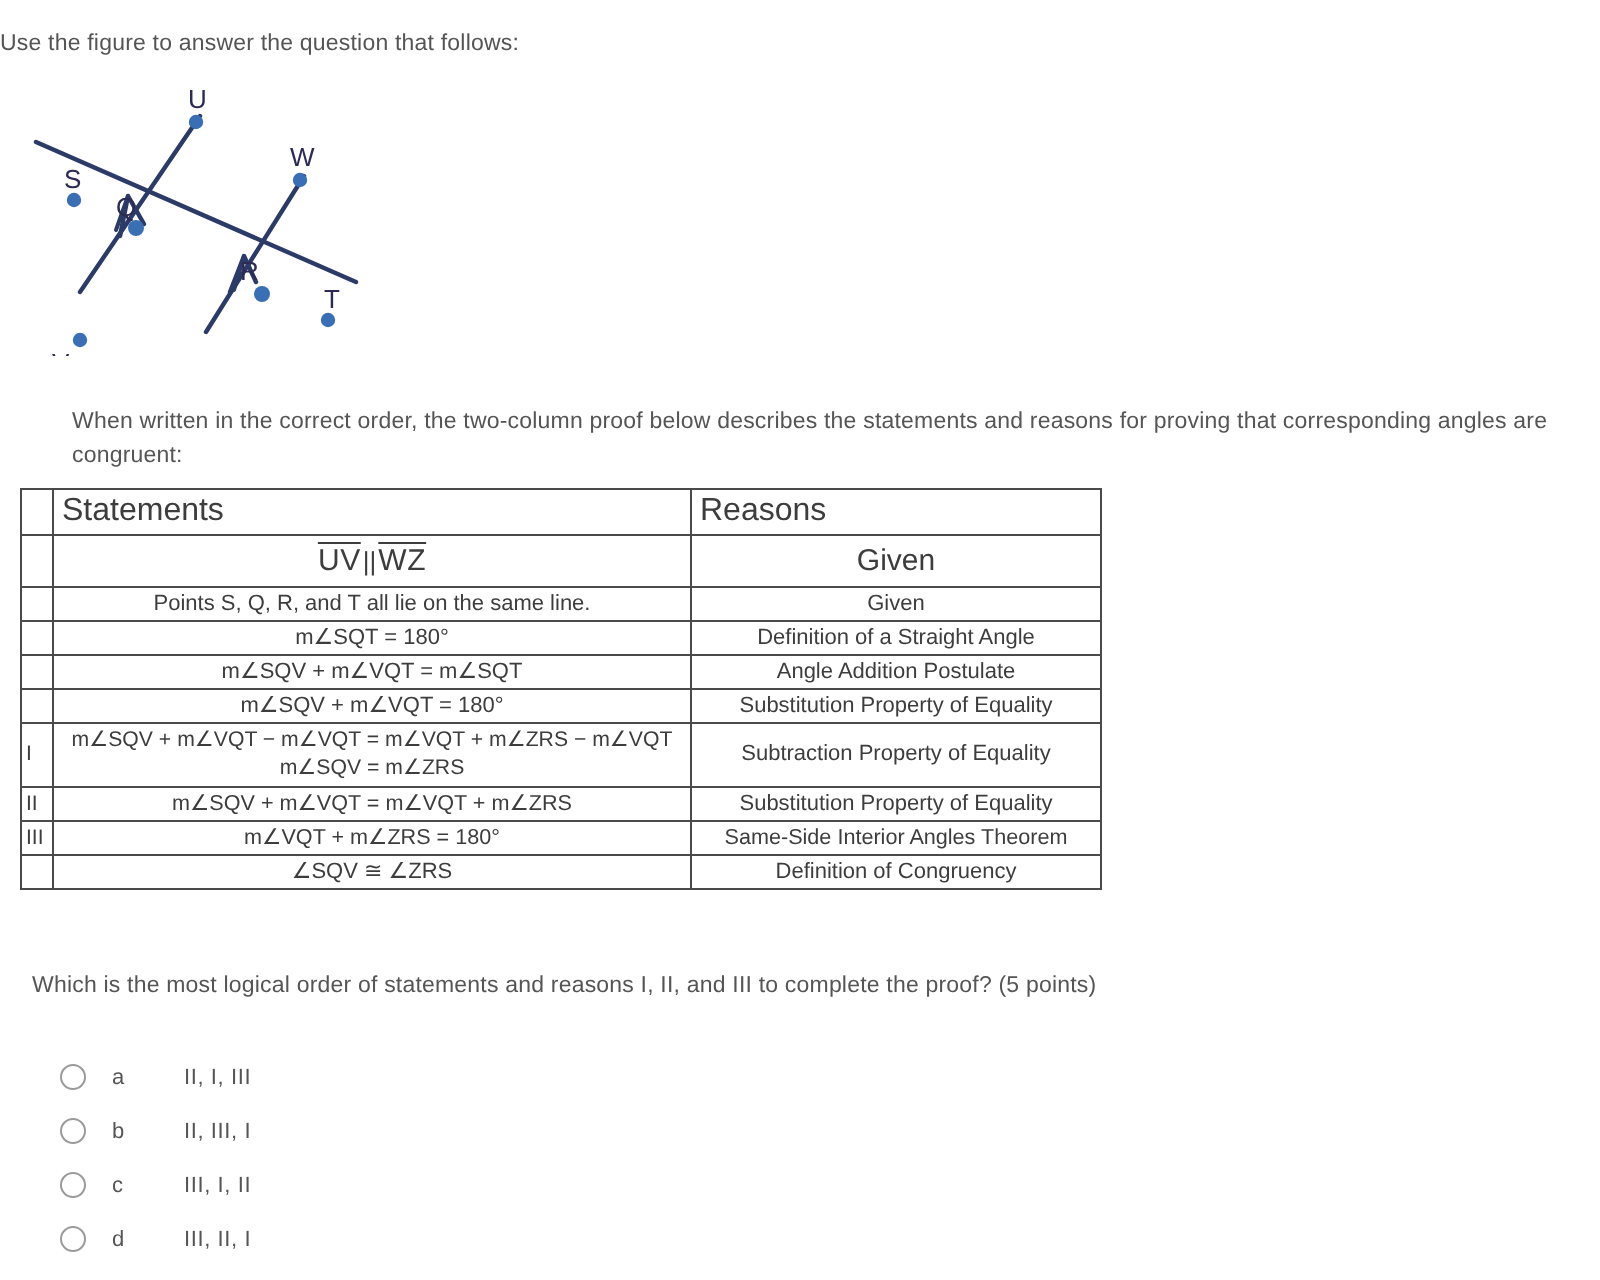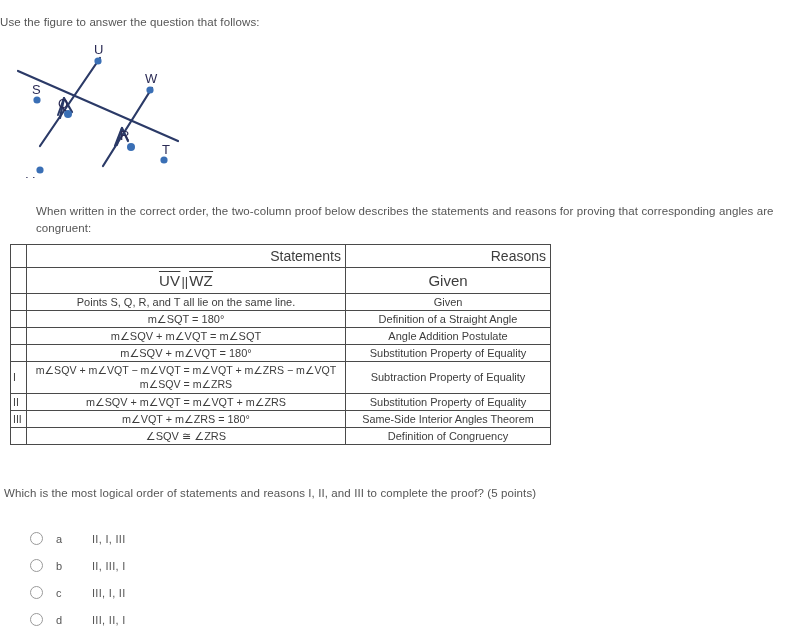--- a/index.html
+++ b/index.html
@@ -69,23 +69,23 @@
     padding: 1px 1px 1px 2px;
     font-size: 10.5px;
   }
   .proof-table .col-stmt {
     width: 310px;
   }
   .proof-table .col-reason {
     width: 196px;
   }
   .proof-table thead th {
-    text-align: right;
+    text-align: left;
     height: 20px;
-    font-size: 14px;
+    font-size: 16px;
   }
   .row-parallel td {
     height: 22px;
     font-size: 15px;
     padding-top: 2px;
   }
   .ovl {
     text-decoration: overline;
     letter-spacing: 0.3px;
   }
@@ -101,21 +101,21 @@
   .row-two-line .stmt-line {
     white-space: nowrap;
     font-size: 10.6px;
   }
   .tight {
     font-size: 10.8px;
     white-space: nowrap;
   }
   .question-text {
     position: absolute;
-    left: 4px;
+    left: 16px;
     top: 487px;
     font-size: 11.5px;
     color: #555555;
     letter-spacing: 0.1px;
   }
   .options {
     position: absolute;
     left: 30px;
     top: 525px;
     width: 300px;

